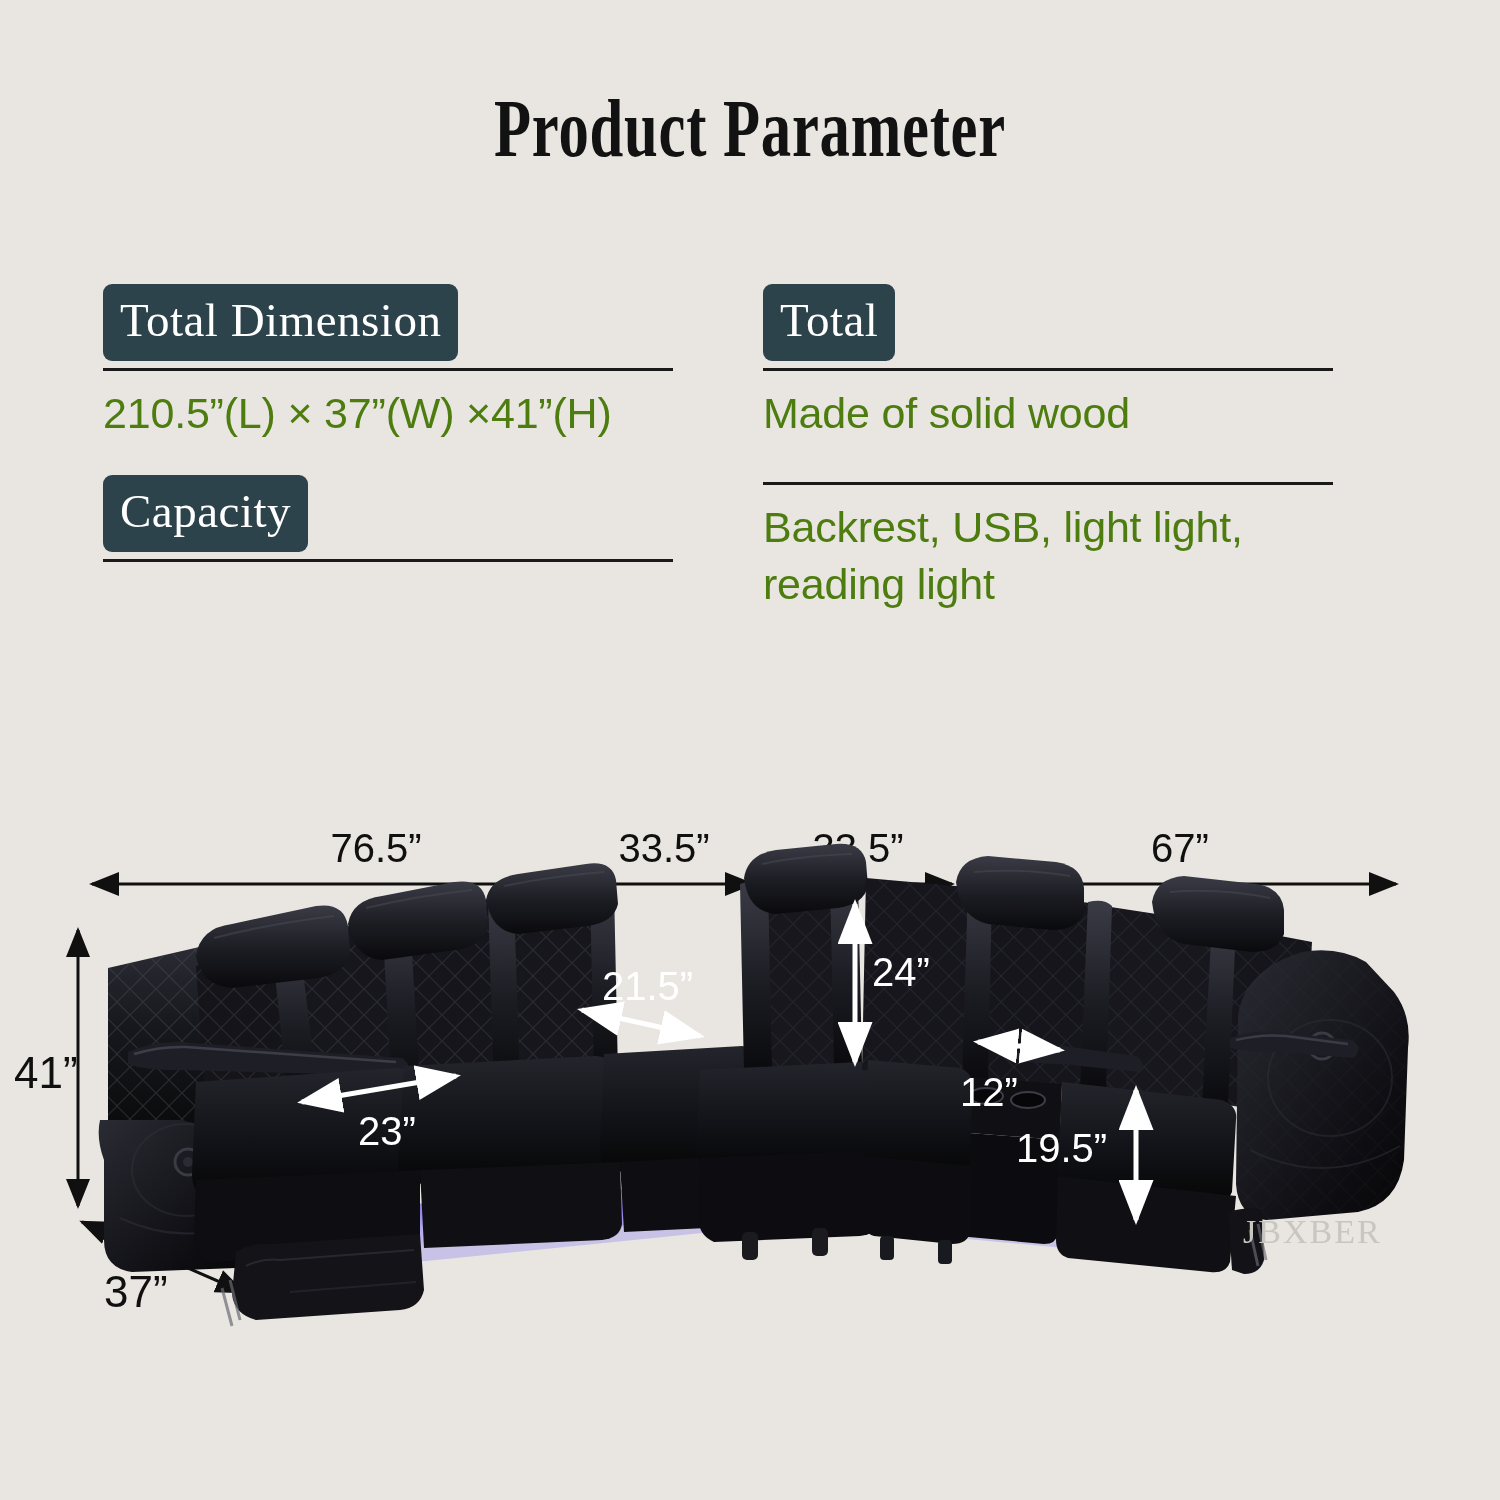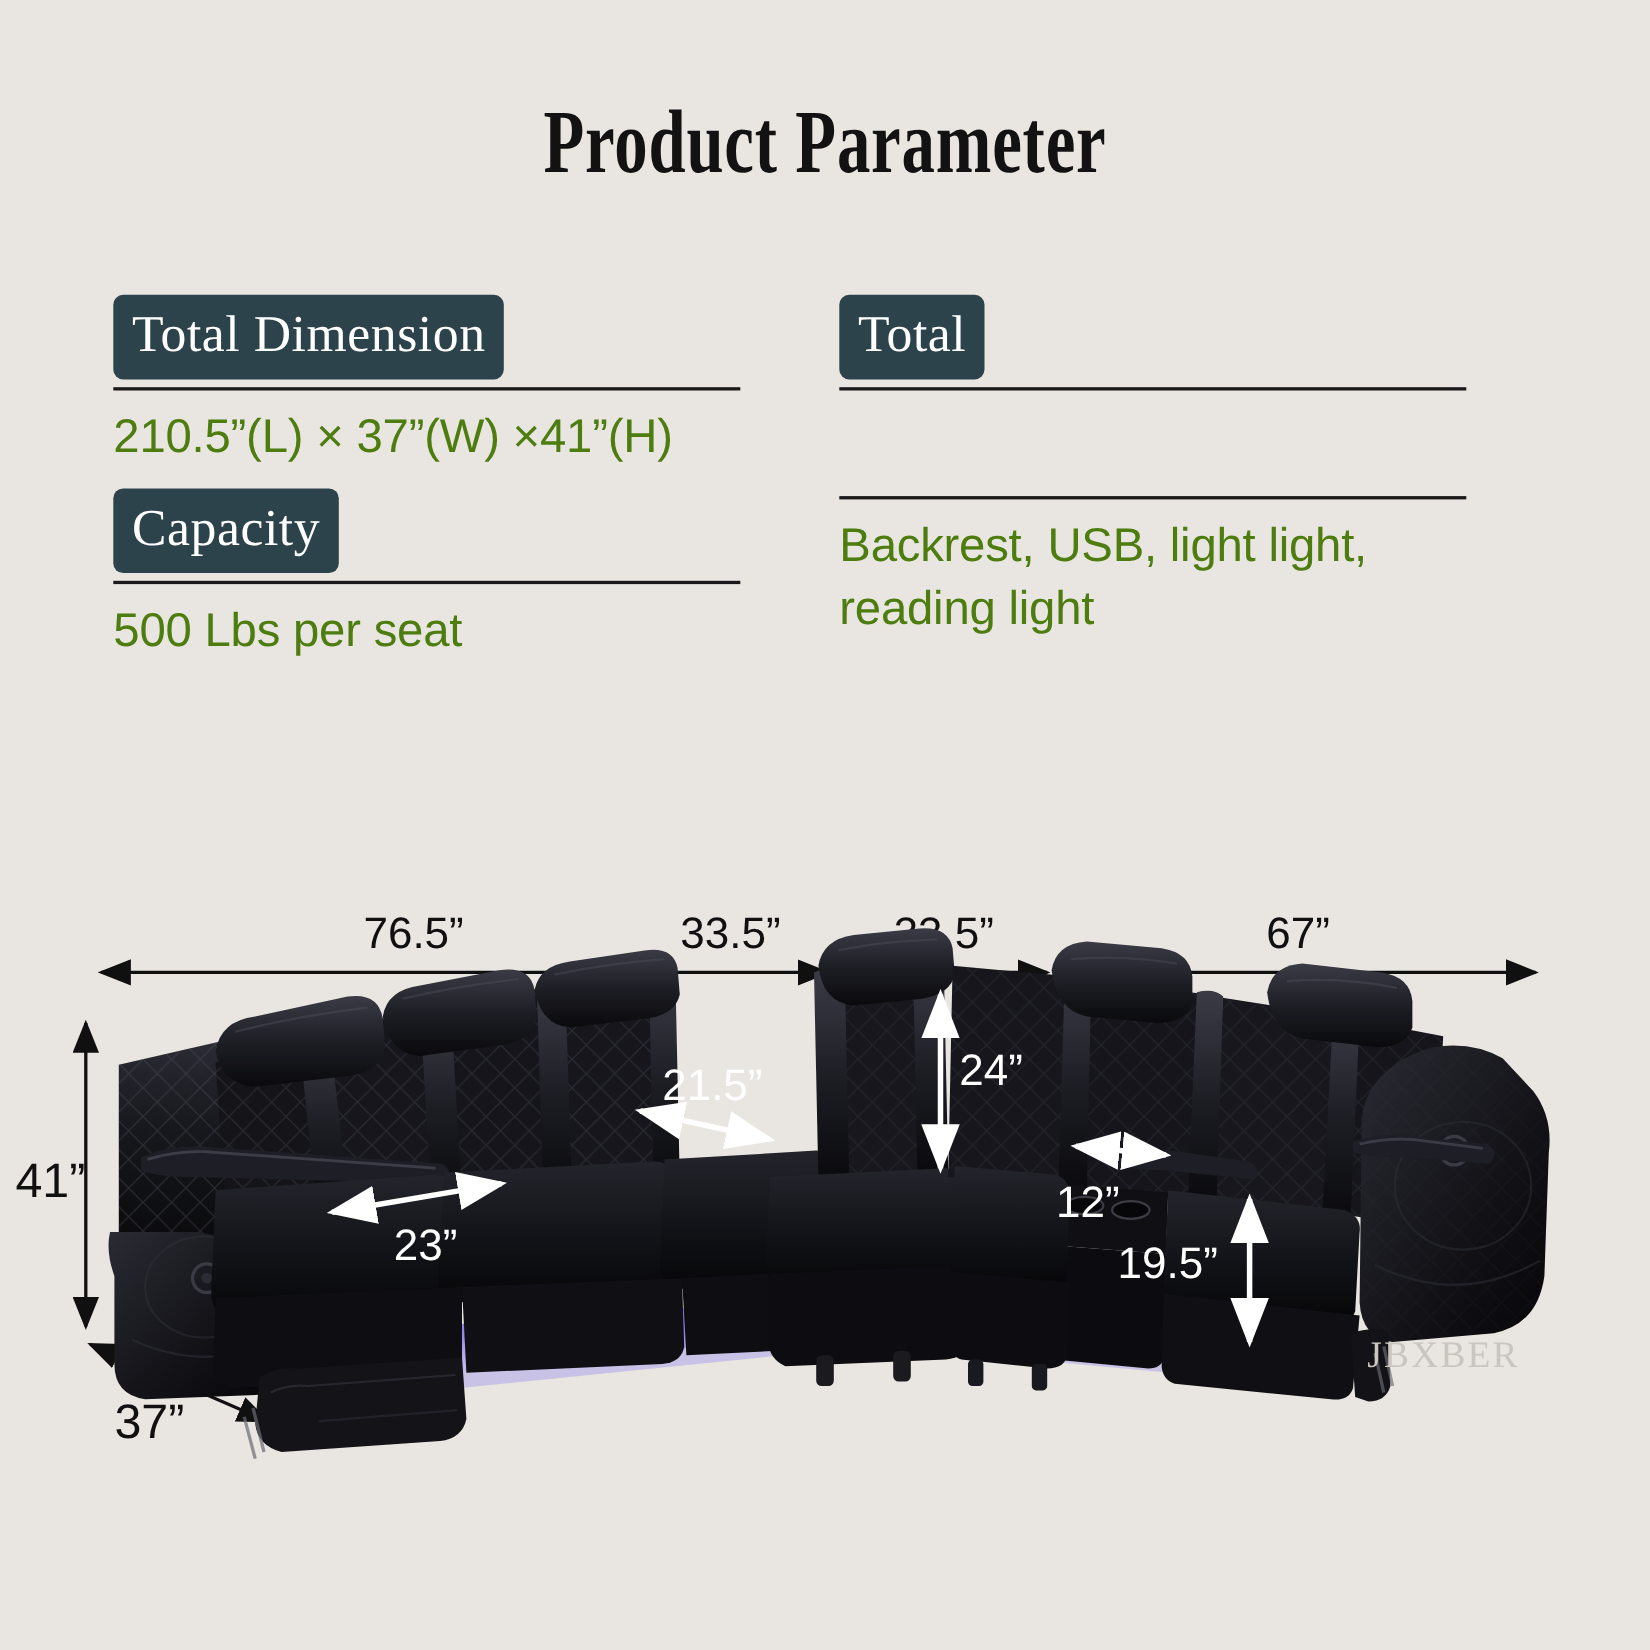--- a/index.html
+++ b/index.html
@@ -21,26 +21,26 @@
     font-size:82px;
     line-height:1;
     color:#121212;
     transform:scaleX(0.74);
     letter-spacing:1px;
   }
 
   
   #spec-grid {
     position:absolute;
-    top:268px; left:103px;
+    top:284px; left:103px;
     width:1230px;
     display:grid;
     grid-template-columns:570px 90px 570px;
     grid-template-rows:auto auto;
-    row-gap:17px;
+    row-gap:32px;
   }
   .spec-block { width:570px; }
   .spec-block.col-right { grid-column:3; }
 
   .spec-badge {
     display:inline-block;
     background:#2d434b;
     color:#ffffff;
     font-family:"Liberation Serif", serif;
     font-size:47px;
@@ -107,26 +107,26 @@
 
   <div class="spec-block">
     <div class="spec-badge">Total Dimension</div>
     <div class="spec-rule"></div>
     <div class="spec-value">210.5”(L) × 37”(W) ×41”(H)</div>
   </div>
 
   <div class="spec-block col-right">
     <div class="spec-badge">Total</div>
     <div class="spec-rule"></div>
+    <div class="spec-value">Made of solid wood</div>
   </div>
 
   <div class="spec-block">
     <div class="spec-badge">Capacity</div>
     <div class="spec-rule"></div>
-    <div class="spec-value">500 Lbs per seat</div>
   </div>
 
   <div class="spec-block col-right">
     <div class="spec-rule"></div>
     <div class="spec-value">Backrest, USB, light light, reading light</div>
   </div>
 
 </div>
 
 <div id="diagram">

